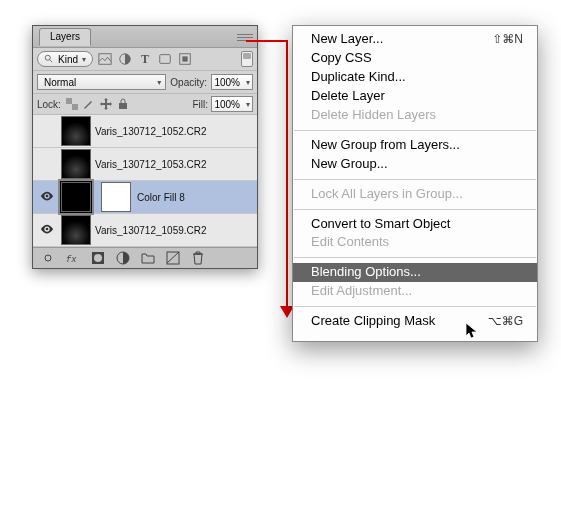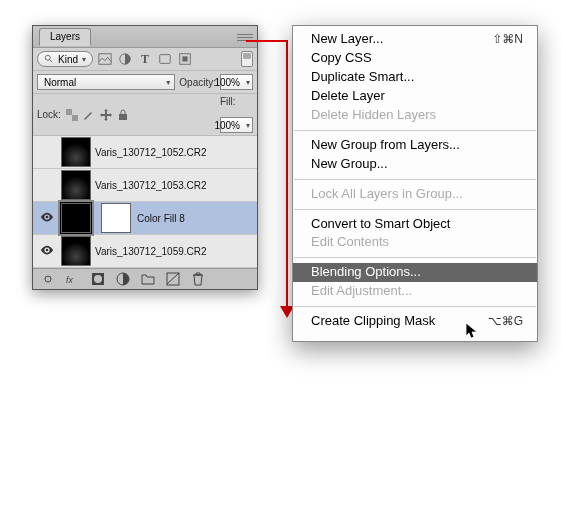--- a/index.html
+++ b/index.html
@@ -96,39 +96,39 @@
     background: linear-gradient(#fafafa,#e6e6e6);
     border: 1px solid #888; height: 16px; font-size: 10px;
     display:flex; align-items:center; padding: 0 6px;
     position:relative;
   }
   .blend-mode::after {
     content:"▾"; position:absolute; right:4px; color:#555; font-size:8px;
   }
   .opacity-label { font-size: 10px; color:#333; }
   .pct-box {
-    width: 33px; height: 16px;
+    width: 42px; height: 16px;
     background: linear-gradient(#fff,#eee);
     border: 1px solid #888; font-size: 10px;
     display:flex; align-items:center; justify-content:flex-end;
     padding-right: 12px;
     position:relative;
   }
   .pct-box::after {
     content:"▾"; position:absolute; right:2px; color:#555; font-size:8px;
   }
 
   .lock-row {
     display:flex; align-items:center;
     padding: 2px 4px; gap:5px; border-bottom: 1px solid #bbb;
   }
   .lock-row span.lbl { font-size: 10px; color:#333; }
   .lock-icons { display:flex; gap:5px; align-items:center; }
   .lock-icons svg { width: 12px; height:12px; fill:#666; }
-  .fill-group { margin-left:auto; display:flex; align-items:flex-start; gap:10px;flex-direction:column; }
+  .fill-group { margin-left:auto; display:flex; align-items:center; gap:3px; }
 
   
   .layer-list { background: #e8e8e8; }
   .layer-row {
     display:flex; align-items:center;
     height: 33px;
     border-bottom: 1px solid #c7c7c7;
     padding: 2px 0;
   }
   .layer-row.selected { background: #b0c1df; }
@@ -149,20 +149,21 @@
   }
   .link-gap { width: 6px; }
   .layer-name { font-size: 10px; color:#111; }
 
   
   .panel-bottom {
     display:flex; align-items:center; gap: 11px;
     padding: 3px 8px;
     background: #c3c3c3;
     border-top: 1px solid #999;
+    font-family: Liberation Mono, monospace;
   }
   .panel-bottom svg { width:14px; height:14px; fill:#444; }
 
   
   .arrow {
     position:absolute; pointer-events:none;
   }
   .arrow-h { top: 40px; left: 246px; width: 42px; height: 2px; background: #d00; }
   .arrow-v { top: 40px; left: 286px; width: 2px; height: 272px; background: #d00; }
   .arrow-head {
@@ -353,21 +354,21 @@
 
 <div class="context-menu" id="context-menu">
     <div class="menu-item">
       <span>New Layer...</span>
       <span class="shortcut">⇧⌘N</span>
     </div>
     <div class="menu-item">
       <span>Copy CSS</span>
     </div>
     <div class="menu-item">
-      <span>Duplicate Smart...</span>
+      <span>Duplicate Kind...</span>
     </div>
     <div class="menu-item">
       <span>Delete Layer</span>
     </div>
     <div class="menu-item disabled">
       <span>Delete Hidden Layers</span>
     </div>
     <div class="menu-sep"></div>
     <div class="menu-item">
       <span>New Group from Layers...</span>

